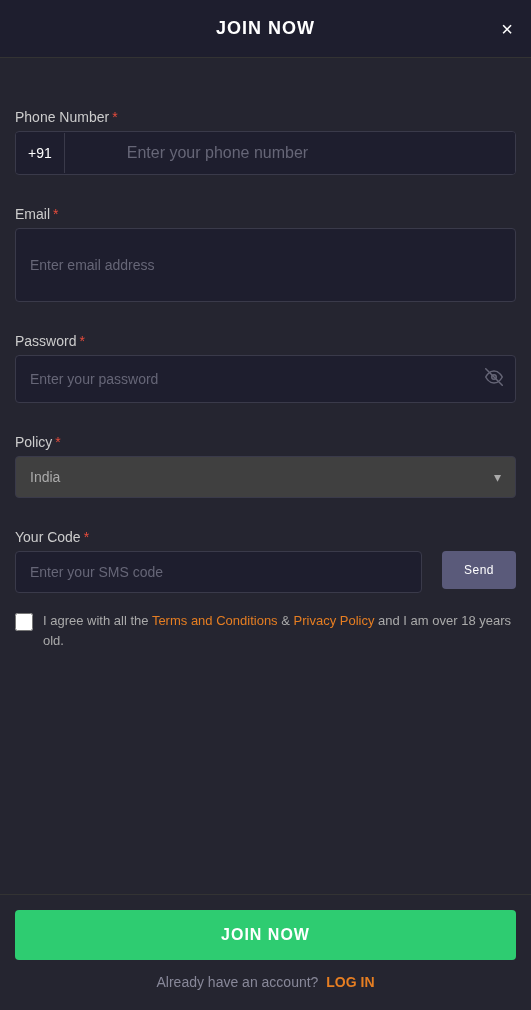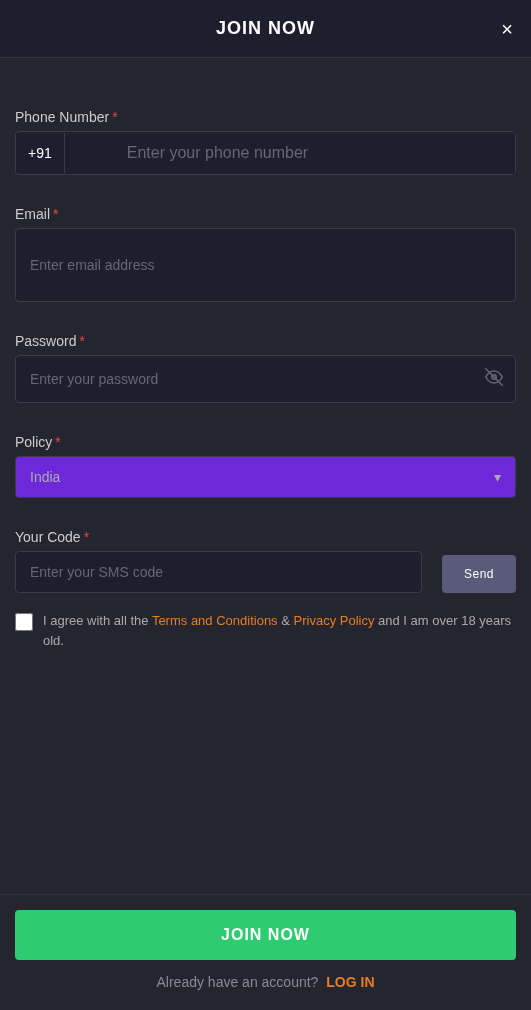--- a/index.html
+++ b/index.html
@@ -154,21 +154,21 @@
       background: none;
       border: none;
       color: #666677;
       padding: 12px;
       cursor: pointer;
       font-size: 16px;
     }
 
     .country-select-wrapper {
       position: relative;
-      background-color: #6d28d9;
+      background-color: #404040;
       border: 1px solid #3a3a4a;
       border-radius: 4px;
     }
 
     .country-select {
       width: 100%;
       background: transparent;
       border: none;
       outline: none;
       color: #aaaaaa;
@@ -188,21 +188,21 @@
       top: 50%;
       transform: translateY(-50%);
       color: #aaaaaa;
       pointer-events: none;
       font-size: 14px;
     }
 
     .sms-row {
       display: flex;
       gap: 20px;
-      align-items: flex-end;
+      align-items: flex-start;
     }
 
     .sms-input {
       flex: 1;
       background-color: #1e1e2e;
       border: 1px solid #3a3a4a;
       border-radius: 4px;
       outline: none;
       color: #aaaaaa;
       font-size: 14px;

